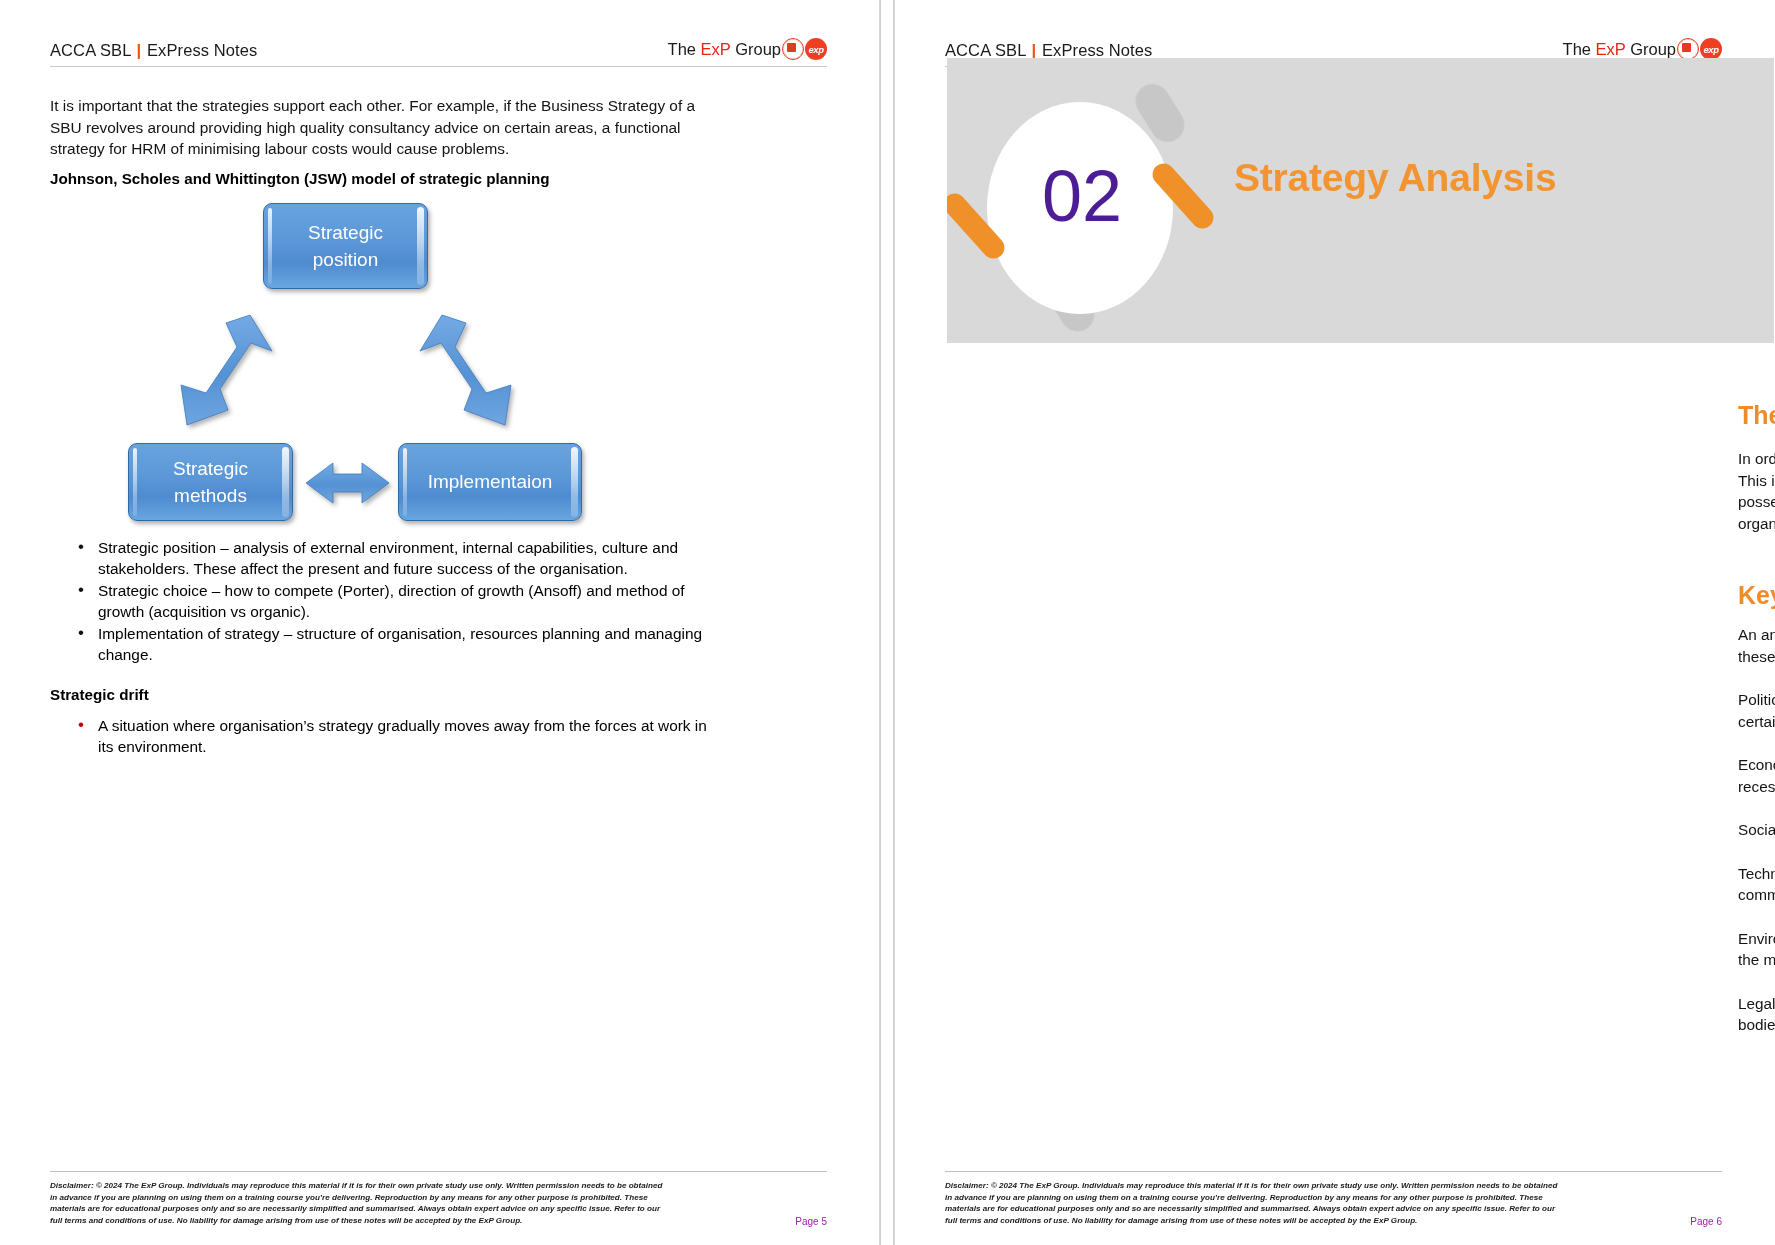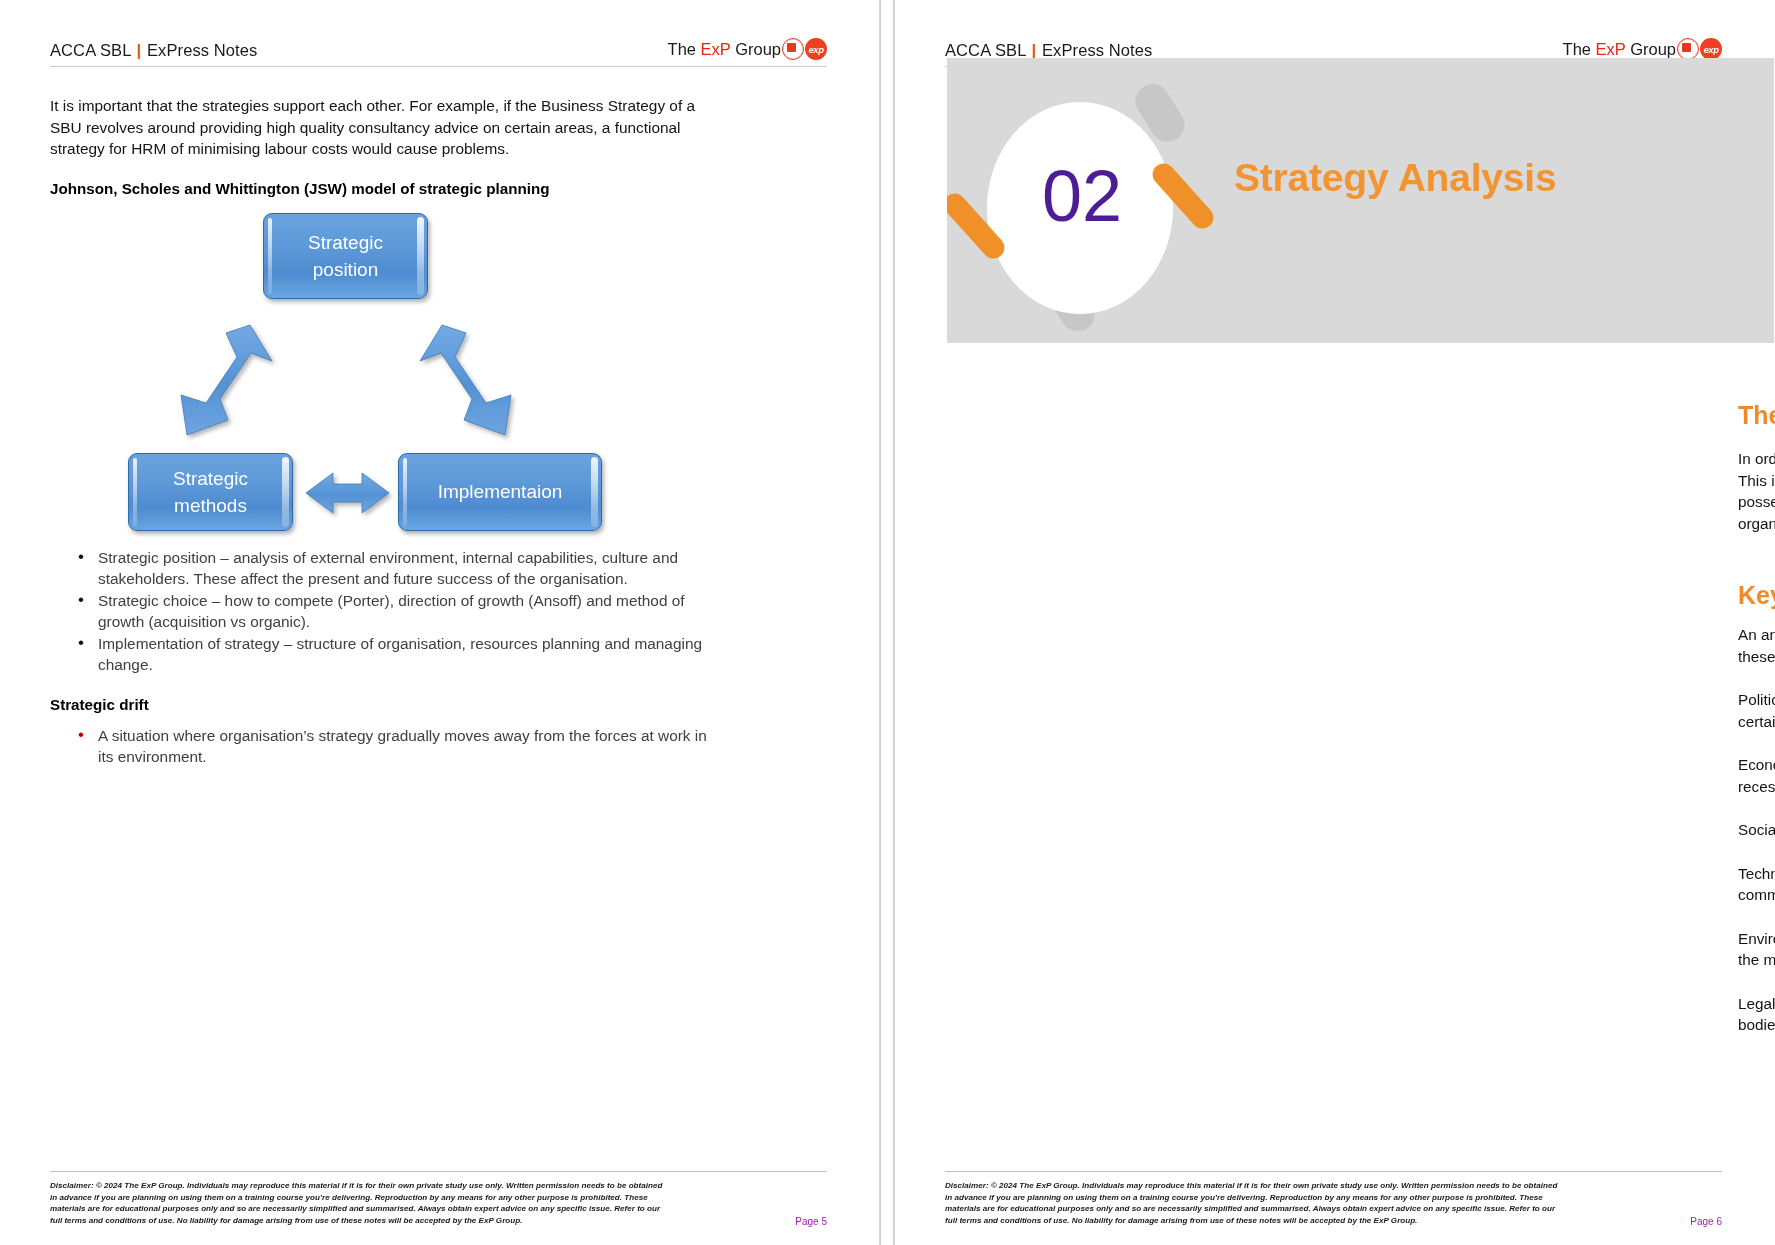--- a/index.html
+++ b/index.html
@@ -108,21 +108,21 @@
   }
 
   
   .body-area-left {
     position: absolute;
     top: 95px;
     left: 50px;
     width: 668px;
   }
   p.para {
-    margin: 0 0 18px 0;
+    margin: 0 0 8px 0;
     font-size: 15.4px;
     line-height: 21.5px;
     color: #141414;
   }
   h3.subhead {
     margin: 0 0 6px 0;
     font-size: 15.2px;
     font-weight: 700;
     color: #000;
     line-height: 21px;
@@ -164,40 +164,40 @@
     position: absolute;
     right: 3px; top: 3px; bottom: 3px;
     width: 7px;
     border-radius: 4px;
     background: linear-gradient(180deg, rgba(255,255,255,.9), rgba(255,255,255,.2));
   }
   .dbox span { position: relative; z-index: 2; padding: 0 10px; }
 
   .box-top    { left: 213px; top: 6px;   width: 165px; height: 86px; }
   .box-left   { left: 78px;  top: 246px; width: 165px; height: 78px; }
-  .box-right  { left: 348px; top: 246px; width: 204px; height: 78px; align-items: center; }
+  .box-right  { left: 348px; top: 246px; width: 184px; height: 78px; align-items: center; }
 
   .arrow-svg {
     position: absolute;
     left: 0; top: 0;
     width: 668px; height: 330px;
     pointer-events: none;
   }
 
   
   ul.bullets {
     margin: 10px 0 0 0;
     padding-left: 48px;
     list-style: none;
   }
   ul.bullets li {
     position: relative;
     font-size: 15.4px;
     line-height: 21.5px;
-    color: #404040;
+    color: #000000;
     margin-bottom: 0px;
   }
   ul.bullets li::before {
     content: "•";
     position: absolute;
     left: -20px;
     top: -1px;
     color: #111;
     font-size: 17px;
   }

